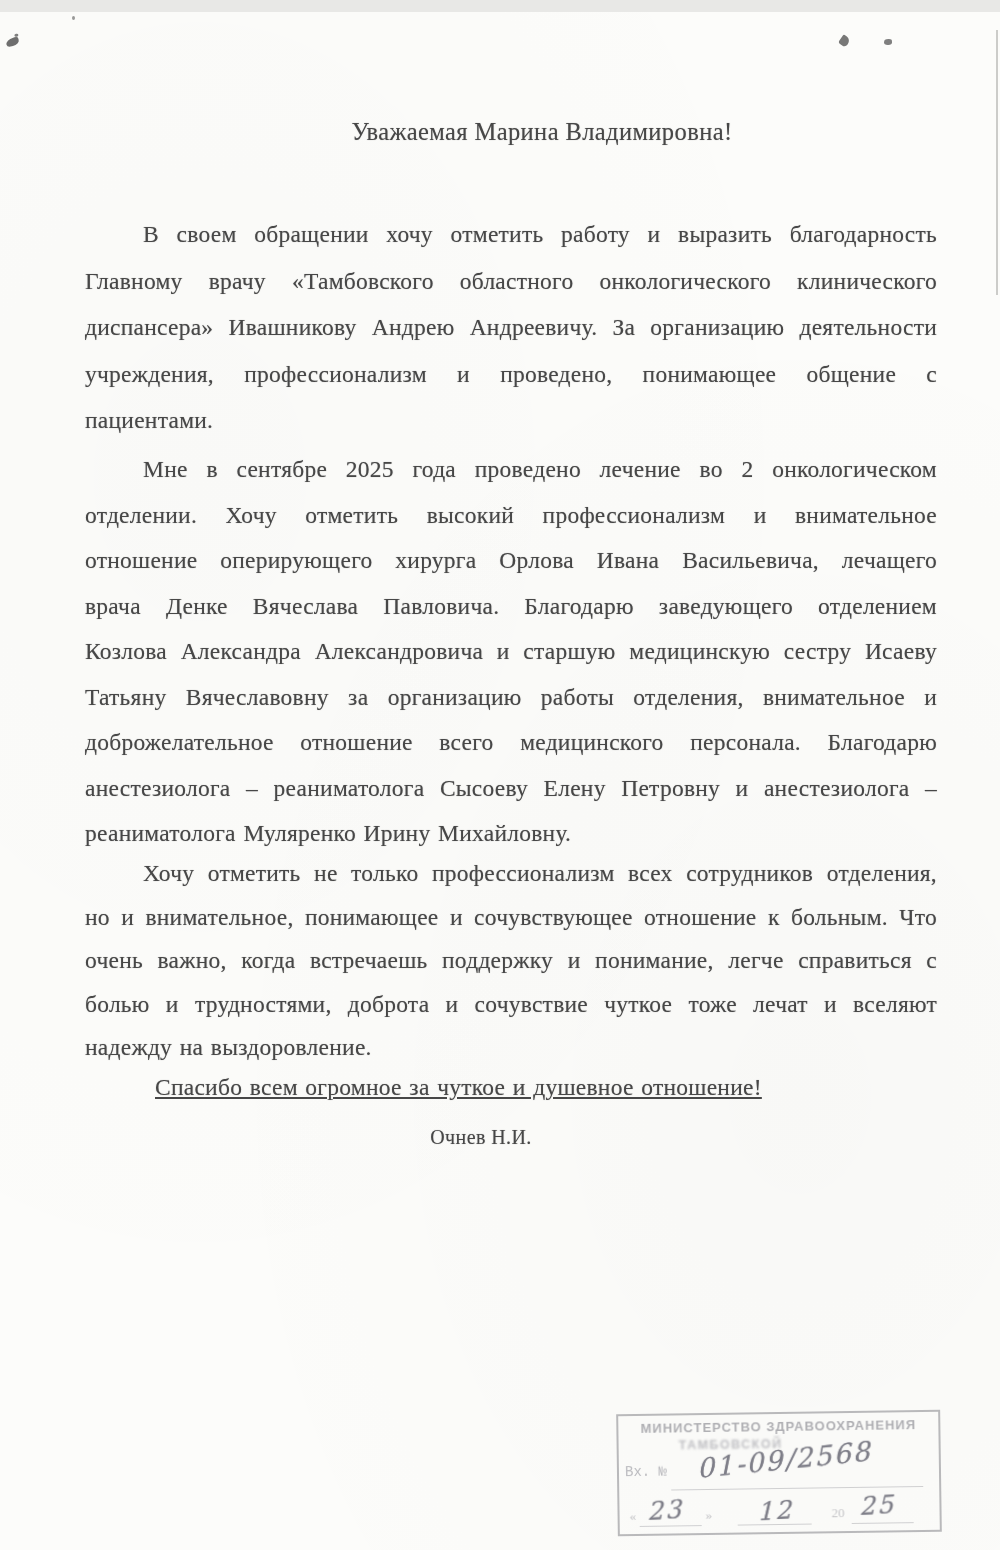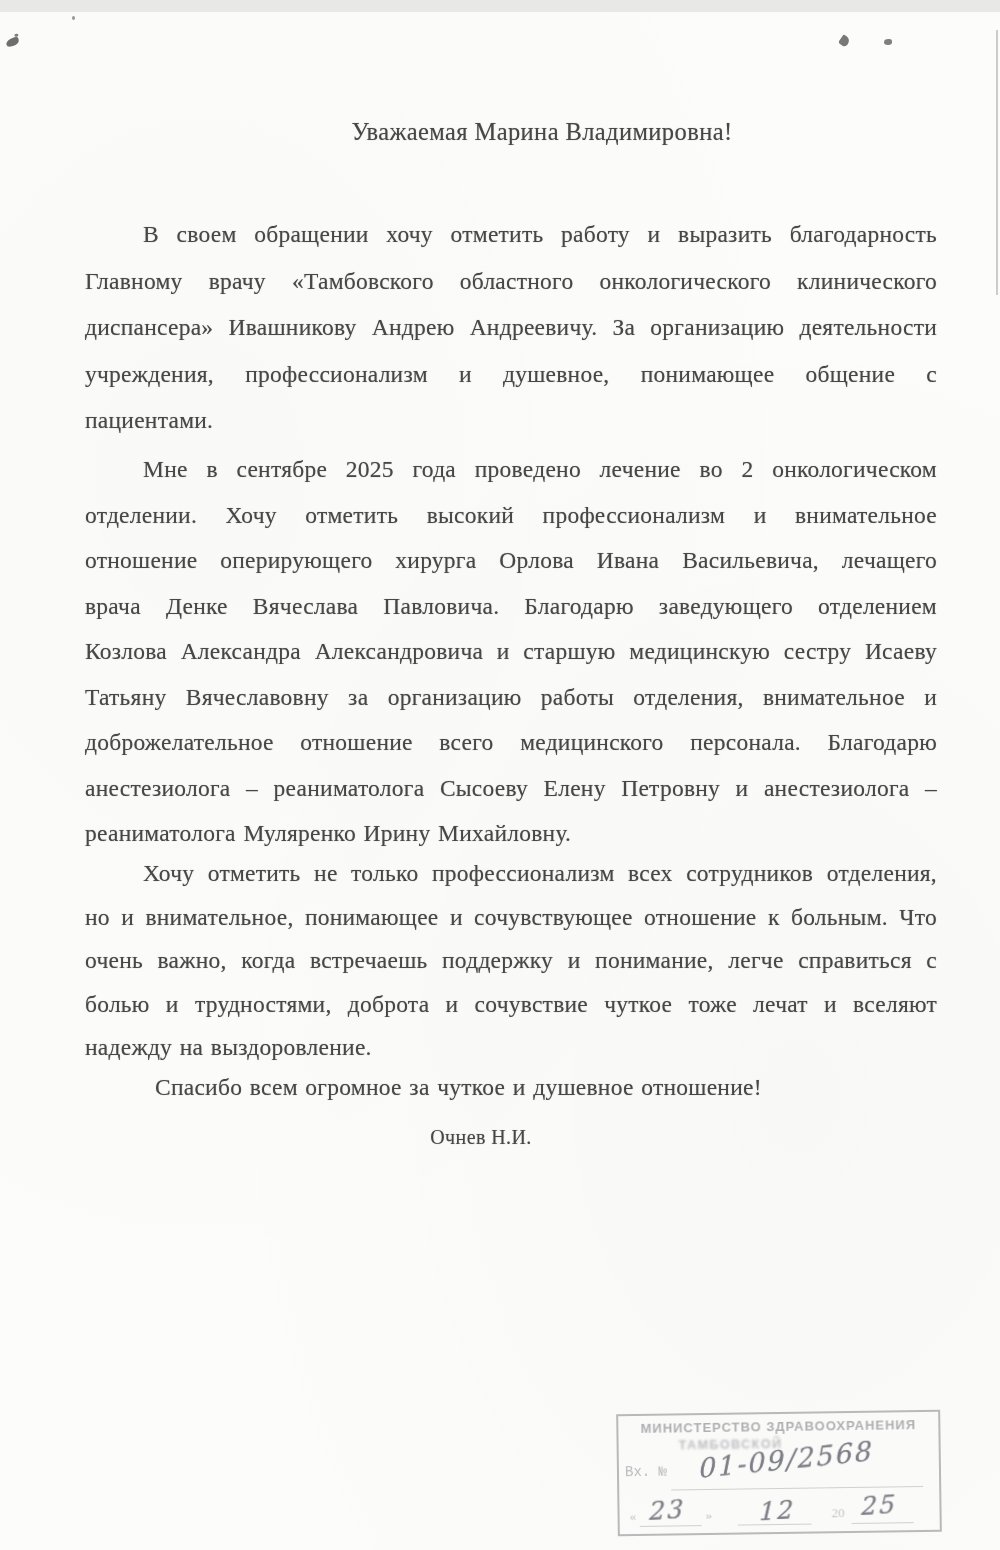--- a/index.html
+++ b/index.html
@@ -31,21 +31,21 @@
     letter-spacing:0.25px;
     word-spacing:1.5px;
     text-align:justify;
     text-align-last:justify;
     white-space:normal;
     text-shadow:0 0 1px rgba(95,95,95,0.55);
   }
   .p1 { top:199px; }  .p1 .line { height:46.5px; line-height:46.5px; }
   .p2 { top:435px; }  .p2 .line { height:45.5px; line-height:45.5px; }
   .p3 { top:840px; }  .p3 .line { height:43.5px; line-height:43.5px; }
-  .p4 { top:1053px; } .p4 .line { height:44px;   line-height:44px; }
+  .p4 { top:1053px;text-decoration:underline; } .p4 .line { height:44px;   line-height:44px; }
   .line.indent  { text-indent:58px; }
   .line.indent2 { text-indent:70px; }
   .line.end     { text-align-last:left; }
   .signature {
     position:absolute; top:1103px; left:85px; width:852px;
     box-sizing:border-box; padding-right:60px;
     text-align:center;
     font-size:20px; line-height:44px;
     letter-spacing:0.4px;
     text-shadow:0 0 1px rgba(95,95,95,0.5);
@@ -138,21 +138,21 @@
 <body>
 
 <div class="page">
 
   <div class="title">Уважаемая Марина Владимировна!</div>
 
   <div class="para p1">
     <div class="line indent">В своем обращении хочу отметить работу и выразить благодарность</div>
     <div class="line">Главному врачу «Тамбовского областного онкологического клинического</div>
     <div class="line">диспансера» Ивашникову Андрею Андреевичу. За организацию деятельности</div>
-    <div class="line">учреждения, профессионализм и душевное, понимающее общение с</div>
+    <div class="line">учреждения, профессионализм и проведено, понимающее общение с</div>
     <div class="line end">пациентами.</div>
   </div>
 
   <div class="para p2">
     <div class="line indent">Мне в сентябре 2025 года проведено лечение во 2 онкологическом</div>
     <div class="line">отделении. Хочу отметить высокий профессионализм и внимательное</div>
     <div class="line">отношение оперирующего хирурга Орлова Ивана Васильевича, лечащего</div>
     <div class="line">врача Денке Вячеслава Павловича. Благодарю заведующего отделением</div>
     <div class="line">Козлова Александра Александровича и старшую медицинскую сестру Исаеву</div>
     <div class="line">Татьяну Вячеславовну за организацию работы отделения, внимательное и</div>

